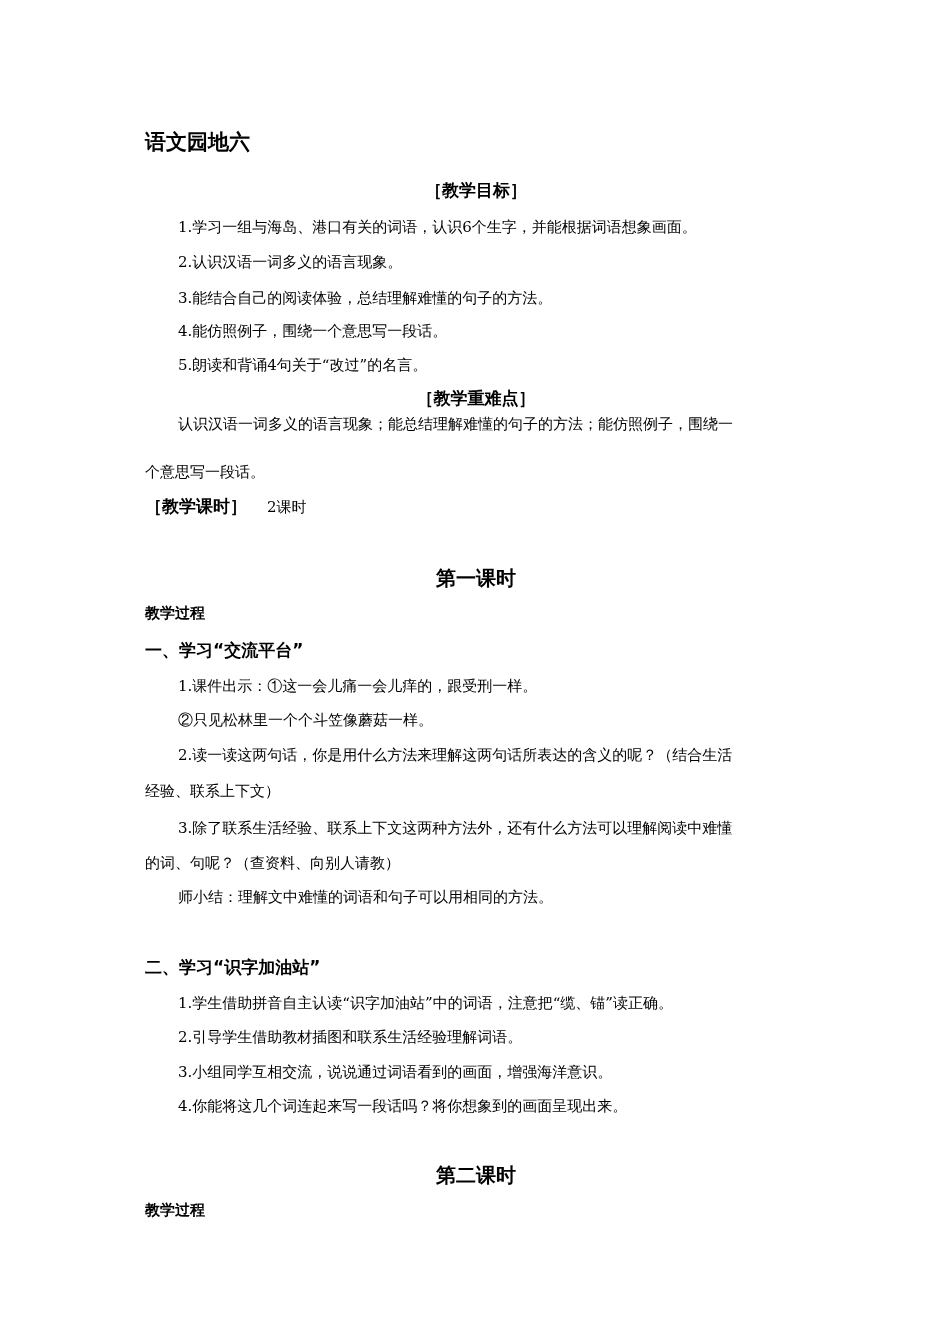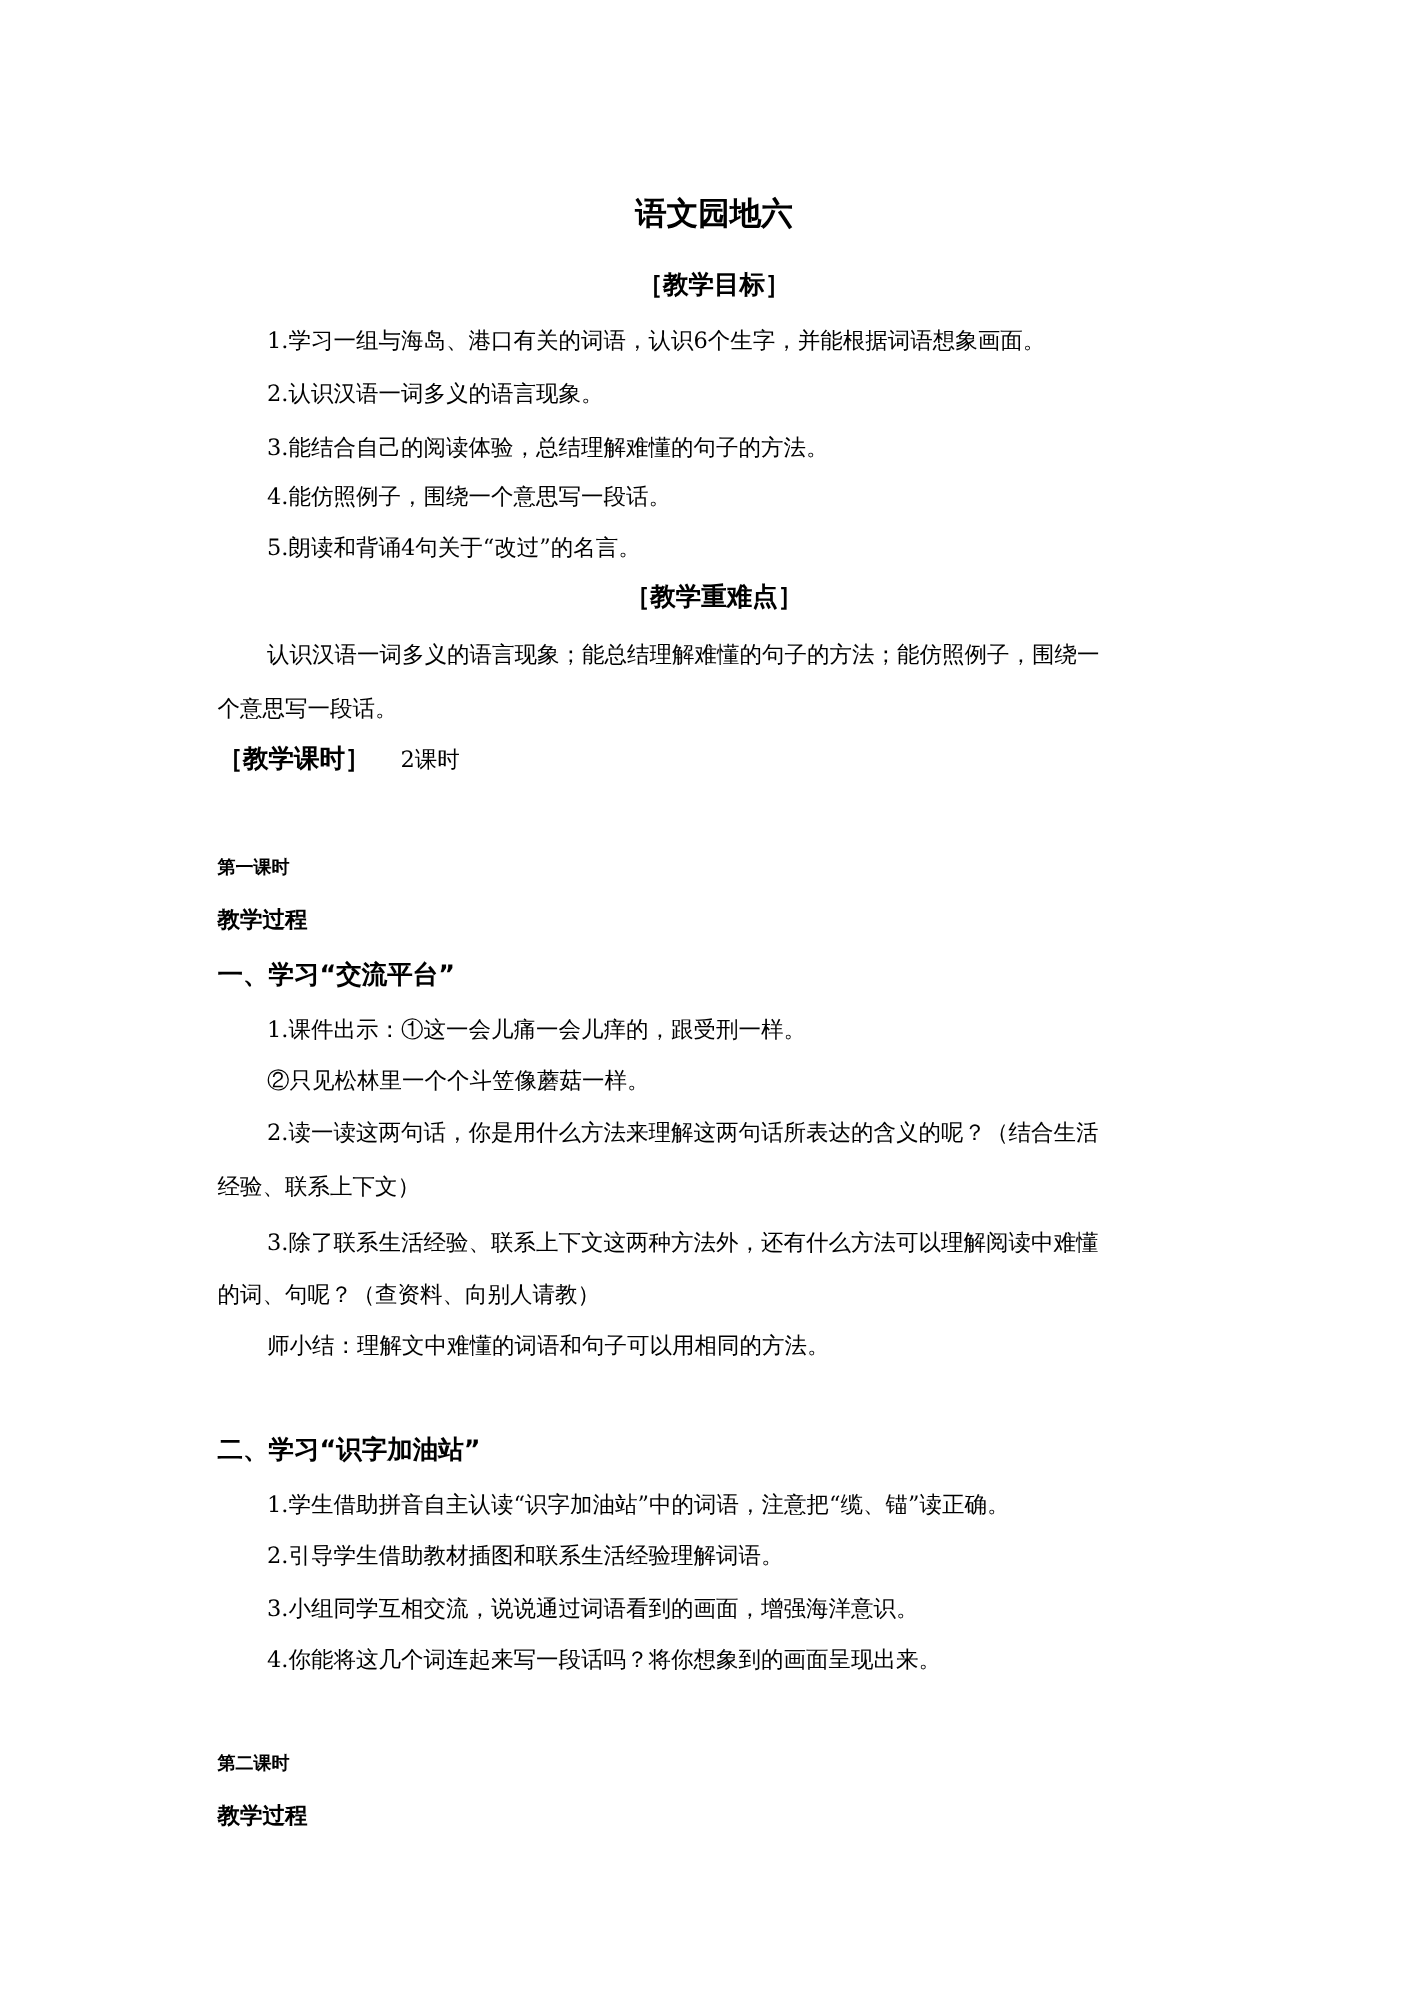--- a/index.html
+++ b/index.html
@@ -1,43 +1,43 @@
 <!DOCTYPE html>
 <html><head>
 <meta charset="utf-8">
 <style>
   html, body { margin: 0; padding: 0; background: #ffffff; }
   body { width: 950px; height: 1344px; position: relative; overflow: hidden;
          font-family: "DejaVu Serif", "Liberation Serif", serif; color: #000; }
   .page { position: absolute; left: 145px; top: 0; width: 662px; }
-  .title { position: absolute; left: 0; width: 662px; top: 128px; text-align: center;
+  .title { position: absolute; left: 0; width: 662px; top: 128px; 
            font-family: "DejaVu Sans", "Liberation Sans", sans-serif; font-weight: bold; font-size: 21px; }
   .line { position: absolute; left: 0; width: 662px; font-size: 15px; line-height: 20px; white-space: nowrap; }
   .indent { padding-left: 33px; box-sizing: border-box; }
   .bracket { font-family: "DejaVu Sans", "Liberation Sans", sans-serif; font-weight: bold; font-size: 17px; text-align: center; }
   .bracket-suffix { font-size: 15px; font-weight: normal; font-family: "DejaVu Serif", "Liberation Serif", serif; margin-left: 20px; }
-  .center { font-family: Liberation Serif, serif; font-weight: bold; font-size: 12px; }
+  .center { text-align: center; font-family: Liberation Serif, serif; font-weight: bold; font-size: 20px; }
   .h2 { font-family: "DejaVu Sans", "Liberation Sans", sans-serif; font-weight: bold; font-size: 15px; }
   .h3 { font-family: "DejaVu Sans", "Liberation Sans", sans-serif; font-weight: bold; font-size: 17px; }
 </style>
 </head>
 <body>
 
 <div class="page">
   <div class="title">语文园地六</div>
 
   <div class="line bracket" style="top:180px">［教学目标］</div>
   <div class="line indent" style="top:217px">1.学习一组与海岛、港口有关的词语，认识6个生字，并能根据词语想象画面。</div>
   <div class="line indent" style="top:252px">2.认识汉语一词多义的语言现象。</div>
   <div class="line indent" style="top:288px">3.能结合自己的阅读体验，总结理解难懂的句子的方法。</div>
   <div class="line indent" style="top:321px">4.能仿照例子，围绕一个意思写一段话。</div>
   <div class="line indent" style="top:355px">5.朗读和背诵4句关于“改过”的名言。</div>
 
   <div class="line bracket" style="top:388px">［教学重难点］</div>
-  <div class="line indent" style="top:426px">认识汉语一词多义的语言现象；能总结理解难懂的句子的方法；能仿照例子，围绕一</div>
+  <div class="line indent" style="top:414px">认识汉语一词多义的语言现象；能总结理解难懂的句子的方法；能仿照例子，围绕一</div>
   <div class="line" style="top:462px">个意思写一段话。</div>
 
   <div class="line" style="top:496px">
     <span class="bracket">［教学课时］</span><span class="bracket-suffix">2课时</span>
   </div>
 
   <div class="line center" style="top:568px">第一课时</div>
   <div class="line h2" style="top:603px">教学过程</div>
   <div class="line h3" style="top:640px">一、学习“交流平台”</div>
   <div class="line indent" style="top:676px">1.课件出示：①这一会儿痛一会儿痒的，跟受刑一样。</div>

